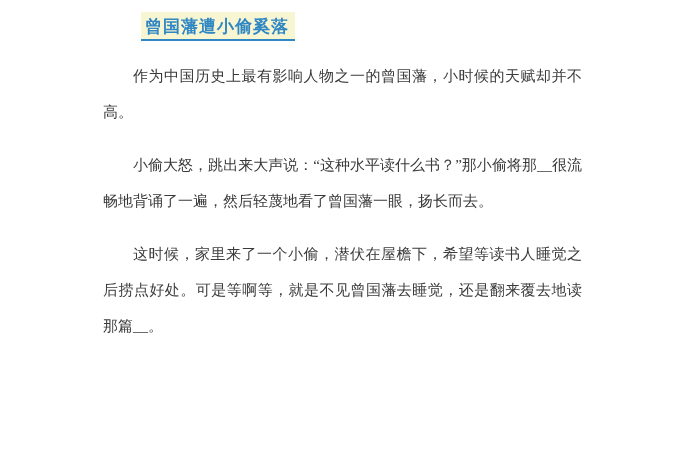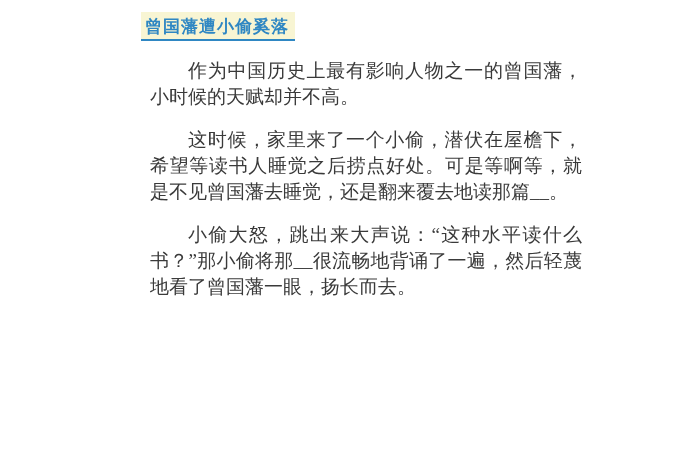--- a/index.html
+++ b/index.html
@@ -24,35 +24,34 @@
     display: inline-block;
     font-size: 17px;
     font-weight: bold;
     letter-spacing: 1px;
     color: #2f87c3;
     background: #f8f5d3;
     padding: 3px 6px 1px 4px;
     border-bottom: 2px solid #2f87c3;
   }
   .paragraph {
-    font-size: 19px;
-    line-height: 26px;
+    font-size: 15px;
+    line-height: 36px;
     color: #3a3a3a;
     text-indent: 2em;
     text-align: justify;
     text-justify: inter-ideograph;
     margin-bottom: 17px;
     word-break: break-all;
-    margin-left: 47px;
   }
   .paragraph:last-child { margin-bottom: 0; }
 </style>
 </head>
 <body>
 
 <div class="page">
   <div class="title-row">
     <span class="doc-title">曾国藩遭小偷奚落</span>
   </div>
   <p class="paragraph">作为中国历史上最有影响人物之一的曾国藩，小时候的天赋却并不高。</p>
+  <p class="paragraph">小偷大怒，跳出来大声说：“这种水平读什么书？”那小偷将那__很流畅地背诵了一遍，然后轻蔑地看了曾国藩一眼，扬长而去。</p>
   <p class="paragraph">这时候，家里来了一个小偷，潜伏在屋檐下，希望等读书人睡觉之后捞点好处。可是等啊等，就是不见曾国藩去睡觉，还是翻来覆去地读那篇__。</p>
-  <p class="paragraph">小偷大怒，跳出来大声说：“这种水平读什么书？”那小偷将那__很流畅地背诵了一遍，然后轻蔑地看了曾国藩一眼，扬长而去。</p>
 </div>
 
 </body></html>

